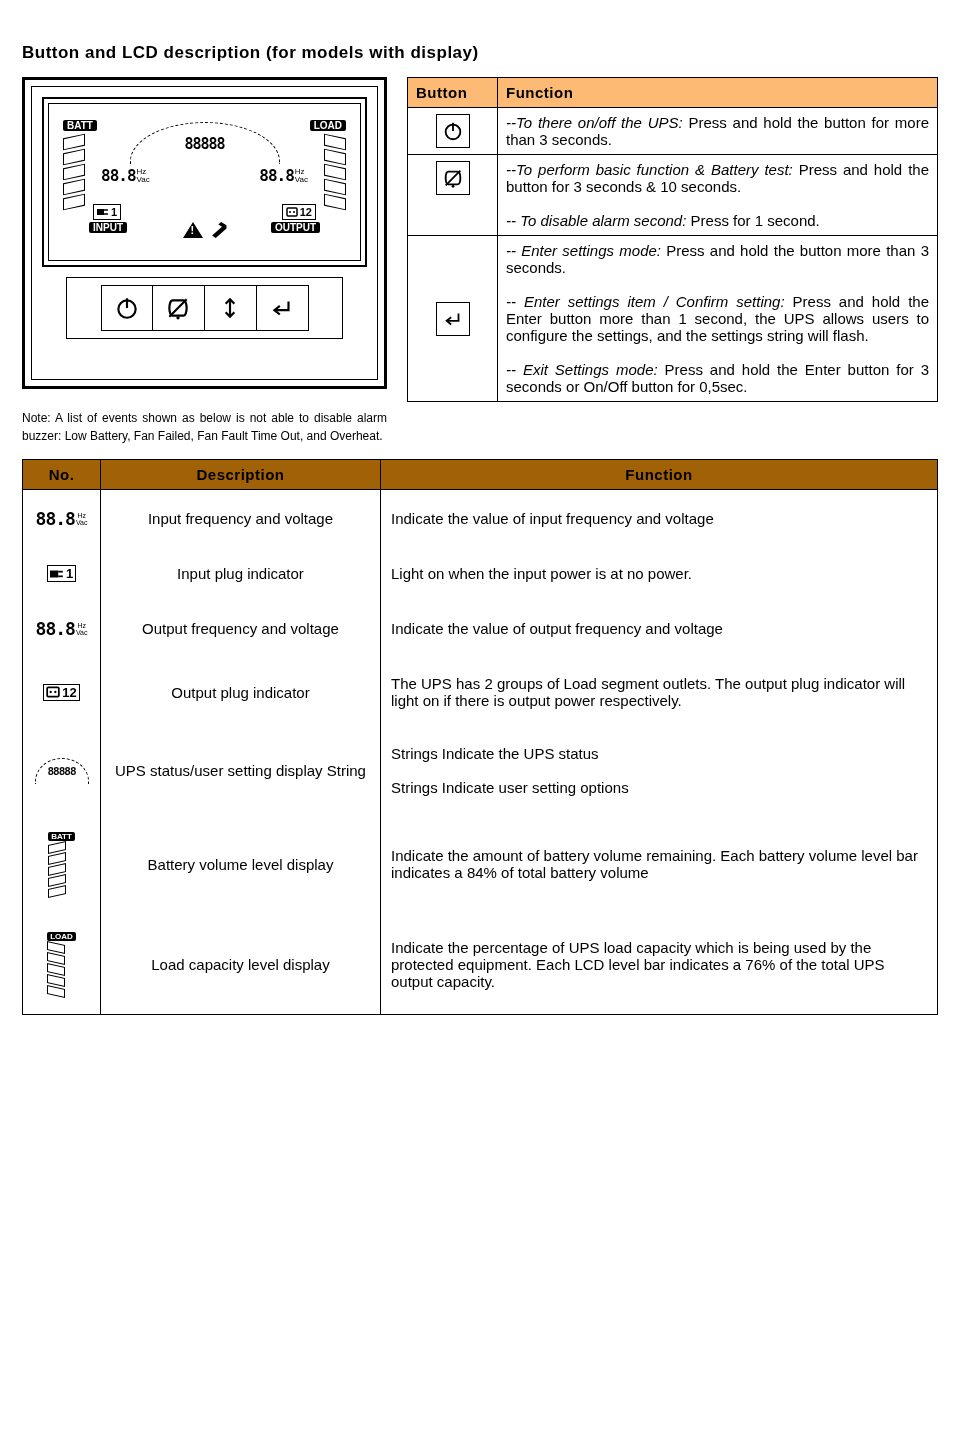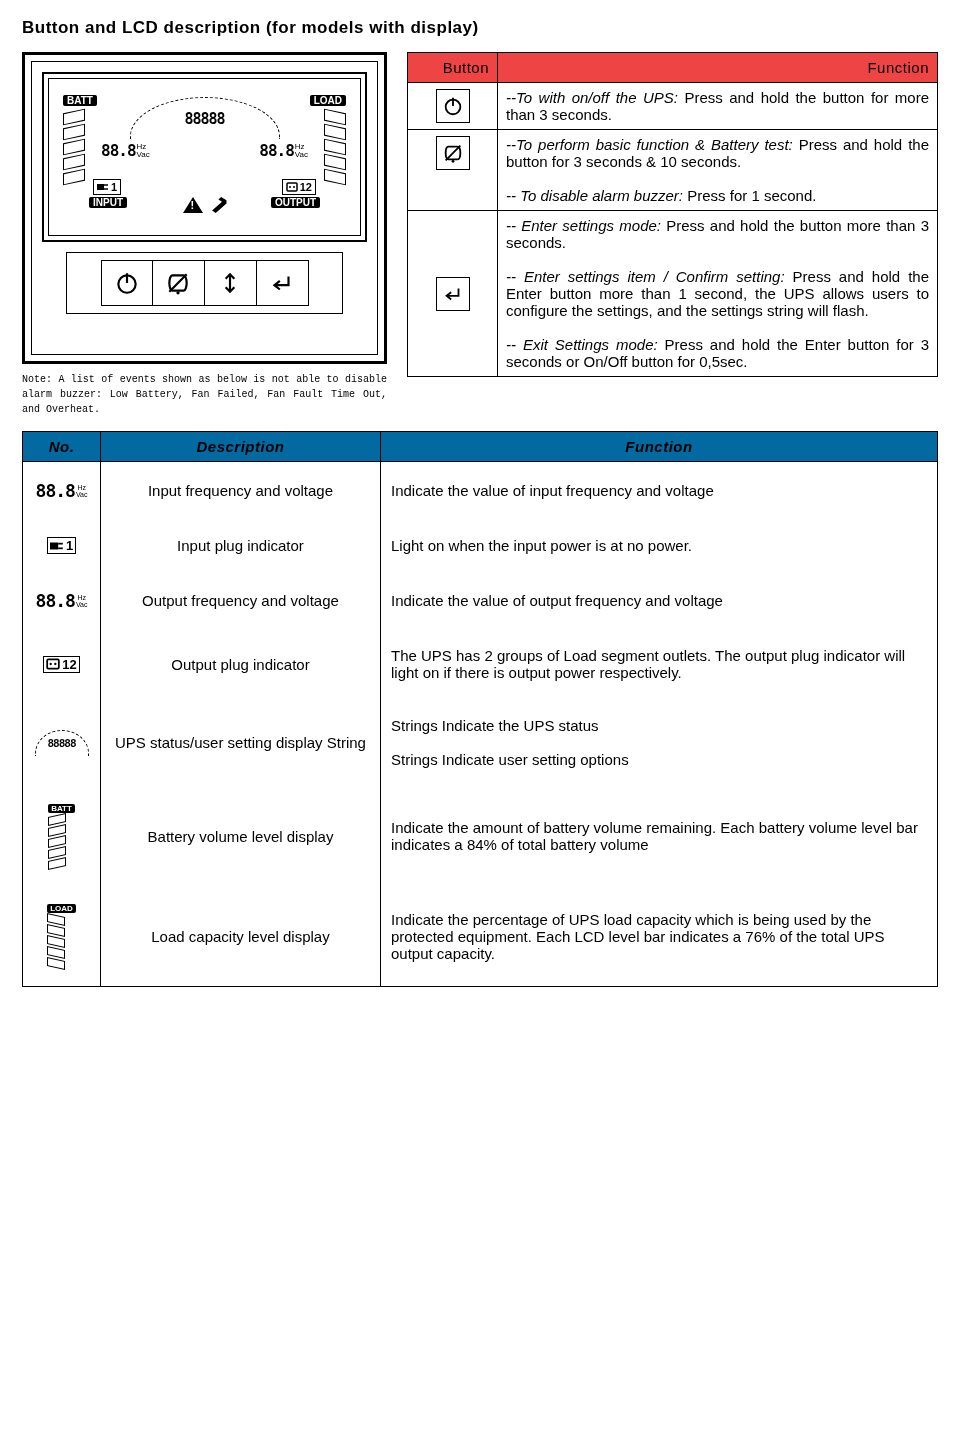--- a/index.html
+++ b/index.html
@@ -10,20 +10,21 @@
     font-size: 15px;
     color: #000;
     background: #fff;
     width: 960px;
   }
   .title {
     font-weight: bold;
     font-size: 17px;
     margin-bottom: 14px;
     letter-spacing: 0.5px;
+    margin-top: 25px;
   }
   .top-section {
     display: flex;
     gap: 20px;
     align-items: flex-start;
     margin-bottom: 14px;
   }
   .left-col { width: 365px; }
   .right-col { flex: 1; }
   .device-panel {
@@ -135,66 +136,64 @@
     padding: 6px;
   }
   .bb-btn {
     width: 52px; height: 46px;
     border: 1.5px solid #000;
     display: flex; align-items: center; justify-content: center;
   }
   .bb-btn + .bb-btn { border-left: none; }
   .bb-btn svg { width: 26px; height: 26px; }
   .note {
-    margin-top: 8px;
-    font-size: 10px;
+    margin-top: 20px;
+    font-size: 12px;
     line-height: 1.5;
     text-align: justify;
-    font-family: Liberation Mono, monospace;
   }
   table.btn-tbl {
     border-collapse: collapse;
     width: 100%;
   }
   table.btn-tbl th, table.btn-tbl td {
     border: 1px solid #000;
     padding: 6px 8px;
     vertical-align: top;
     font-size: 15px;
   }
   table.btn-tbl th {
-    background: #ef4444;
-    font-weight: normal;
-    text-align: right;
+    background: #fdba74;
+    font-weight: bold;
+    text-align: left;
     letter-spacing: 0.5px;
   }
   .btn-cell {
     width: 58px; text-align: center; vertical-align: middle;
   }
   .icon-box {
     display: inline-flex; width: 34px; height: 34px;
     border: 1.5px solid #000; align-items: center; justify-content: center;
   }
   .icon-box svg { width: 22px; height: 22px; }
   .func-text em, .func-text i { font-style: italic; }
   .justify { text-align: justify; }
 
   
   table.desc-tbl {
     border-collapse: collapse;
     width: 100%;
     margin-top: 8px;
   }
   table.desc-tbl th {
-    background: #0369a1;
+    background: #a16207;
     border: 1px solid #000;
     padding: 6px 8px;
     font-weight: bold;
     letter-spacing: 0.5px;
-    font-style: italic;
   }
   table.desc-tbl td {
     border-left: 1px solid #000;
     border-right: 1px solid #000;
     border-bottom: none;
     border-top: none;
     padding: 18px 10px;
     font-size: 15px;
     vertical-align: middle;
   }
@@ -352,31 +351,31 @@
         <th style="width:90px;">Button</th>
         <th>Function</th>
       </tr>
       <tr>
         <td class="btn-cell"><span class="icon-box">
           <svg viewBox="0 0 24 24">
                   <circle cx="12" cy="13" r="8" fill="none" stroke="#000" stroke-width="2"></circle>
                   <line x1="12" y1="3" x2="12" y2="12" stroke="#000" stroke-width="2"></line>
                 </svg>
         </span></td>
-        <td class="func-text justify"><i>--To with on/off the UPS:</i>  Press and hold the button  for more than 3 seconds.</td>
+        <td class="func-text justify"><i>--To there on/off the UPS:</i>  Press and hold the button  for more than 3 seconds.</td>
       </tr>
       <tr>
         <td class="btn-cell"><span class="icon-box">
           <svg viewBox="0 0 24 24">
                   <path d="M7 5 C 5 5 4 9 4 12 C 4 15 5 19 7 19 L17 19 C 19 19 20 15 20 12 C20 9 19 5 17 5 Z" fill="none" stroke="#000" stroke-width="2"></path>
                   <circle cx="12" cy="21" r="1.5" fill="#000"></circle>
                   <line x1="4" y1="20" x2="20" y2="4" stroke="#000" stroke-width="2"></line>
                 </svg>
         </span></td>
-        <td class="func-text justify"><i>--To perform basic function &amp; Battery test:</i> Press and hold the button for 3 seconds &amp; 10 seconds.<br><br><i>-- To disable alarm buzzer:</i> Press for 1 second.</td>
+        <td class="func-text justify"><i>--To perform basic function &amp; Battery test:</i> Press and hold the button for 3 seconds &amp; 10 seconds.<br><br><i>-- To disable alarm second:</i> Press for 1 second.</td>
       </tr>
       <tr>
         <td class="btn-cell" style="vertical-align:middle;"><span class="icon-box">
           <svg viewBox="0 0 24 24">
                   <polyline points="18,6 18,14 6,14" fill="none" stroke="#000" stroke-width="2"></polyline>
                   <polyline points="10,10 5,14 10,18" fill="none" stroke="#000" stroke-width="2"></polyline>
                 </svg>
         </span></td>
         <td class="func-text justify"><i>-- Enter settings mode:</i> Press and hold the button more than 3 seconds.<br><br><i>-- Enter settings item / Confirm setting:</i> Press and hold the Enter button more than 1 second, the UPS allows users to configure the settings, and the settings string  will flash.<br><br><i>-- Exit Settings mode:</i> Press and hold the Enter button for 3 seconds or On/Off button for  0,5sec.</td>
       </tr>

